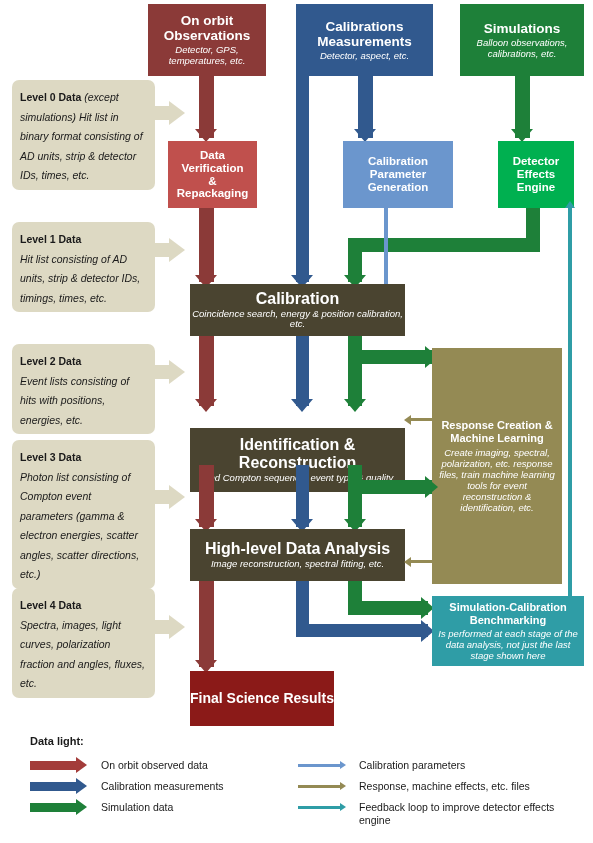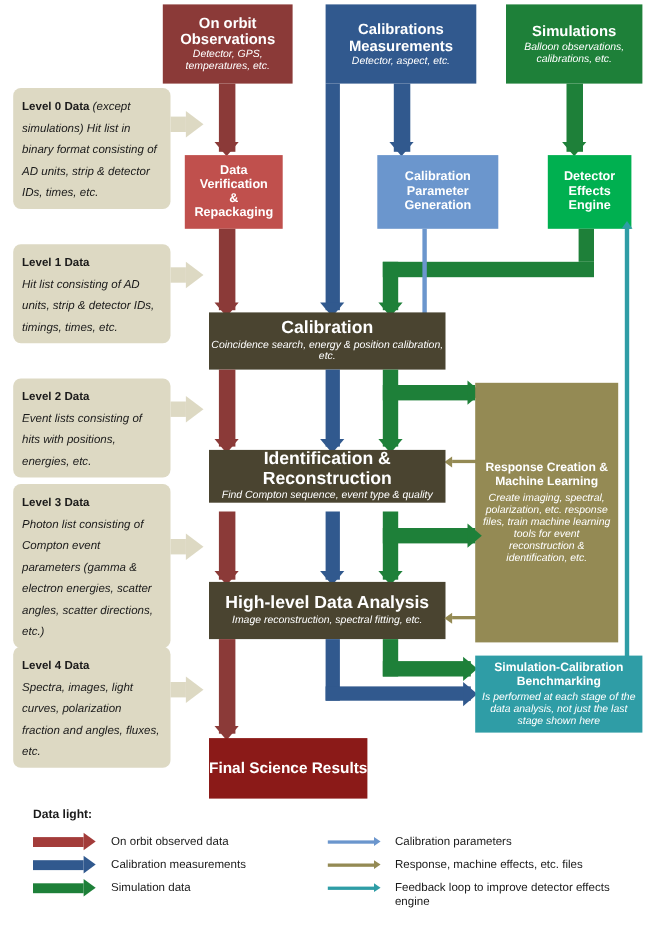--- a/index.html
+++ b/index.html
@@ -134,21 +134,21 @@
 
   <div class="box" style="left:432px;top:348px;width:130px;height:236px;background:#948a54;padding:6px 5px;">
     <div class="ttl" style="font-size:11px;line-height:1.15;">Response Creation &amp; Machine Learning</div>
     <div class="sub" style="font-size:9.5px;line-height:1.16;margin-top:2px;">Create imaging, spectral, polarization, etc. response files, train machine learning tools for event reconstruction &amp; identification, etc.</div>
   </div>
 
   <div class="seg" style="left:411px;top:418px;width:24px;height:3px;background:#948a54;"></div>
   <div class="seg" style="left:432px;top:418px;width:3px;height:3px;background:#948a54;"></div>
   <div class="tri tri-left-sm" style="left:404px;top:415px;border-right-color:#948a54;"></div>
 
-  <div class="box dark" style="left:190px;top:409px;width:215px;height:48px;">
+  <div class="box dark" style="left:190px;top:428px;width:215px;height:64px;">
     <div class="ttl">Identification &amp; Reconstruction</div>
     <div class="sub">Find Compton sequence, event type &amp; quality</div>
   </div>
 
   <div class="seg" style="left:199px;top:465px;width:15px;height:62px;background:#8b3a38;"></div>
   <div class="tri tri-down" style="left:195px;top:519px;border-top-color:#8b3a38;"></div>
   <div class="seg" style="left:296px;top:465px;width:13px;height:62px;background:#31598e;"></div>
   <div class="tri tri-down" style="left:291px;top:519px;border-top-color:#31598e;"></div>
   <div class="seg" style="left:348px;top:465px;width:14px;height:62px;background:#1e8039;"></div>
   <div class="tri tri-down" style="left:344px;top:519px;border-top-color:#1e8039;"></div>

